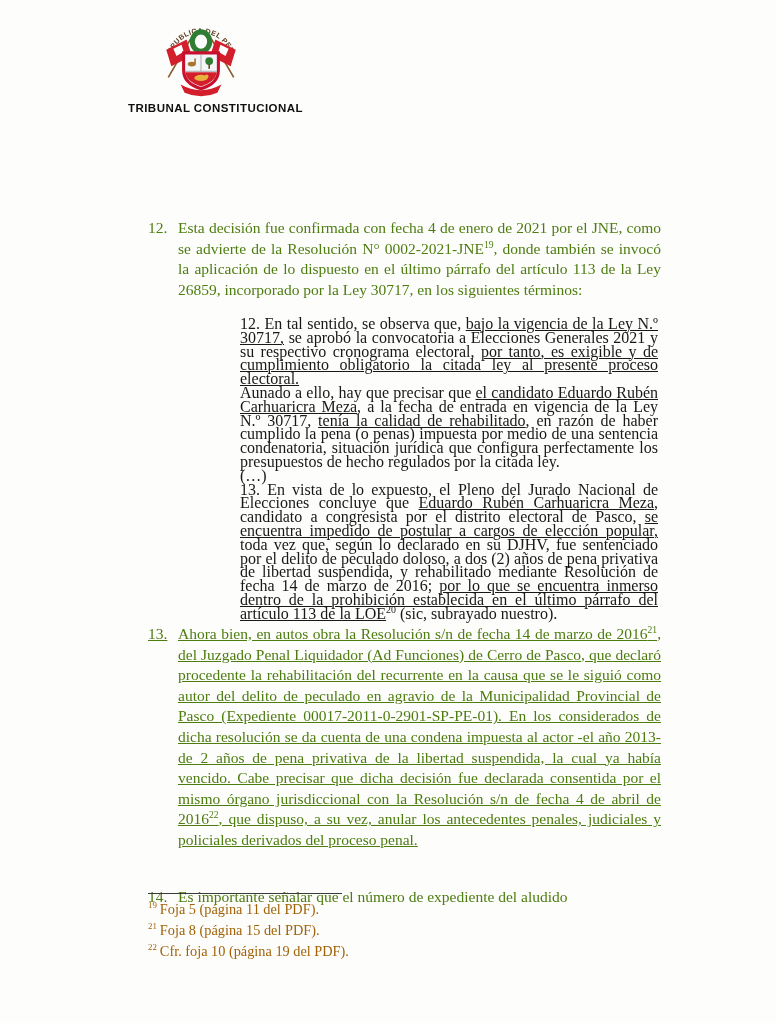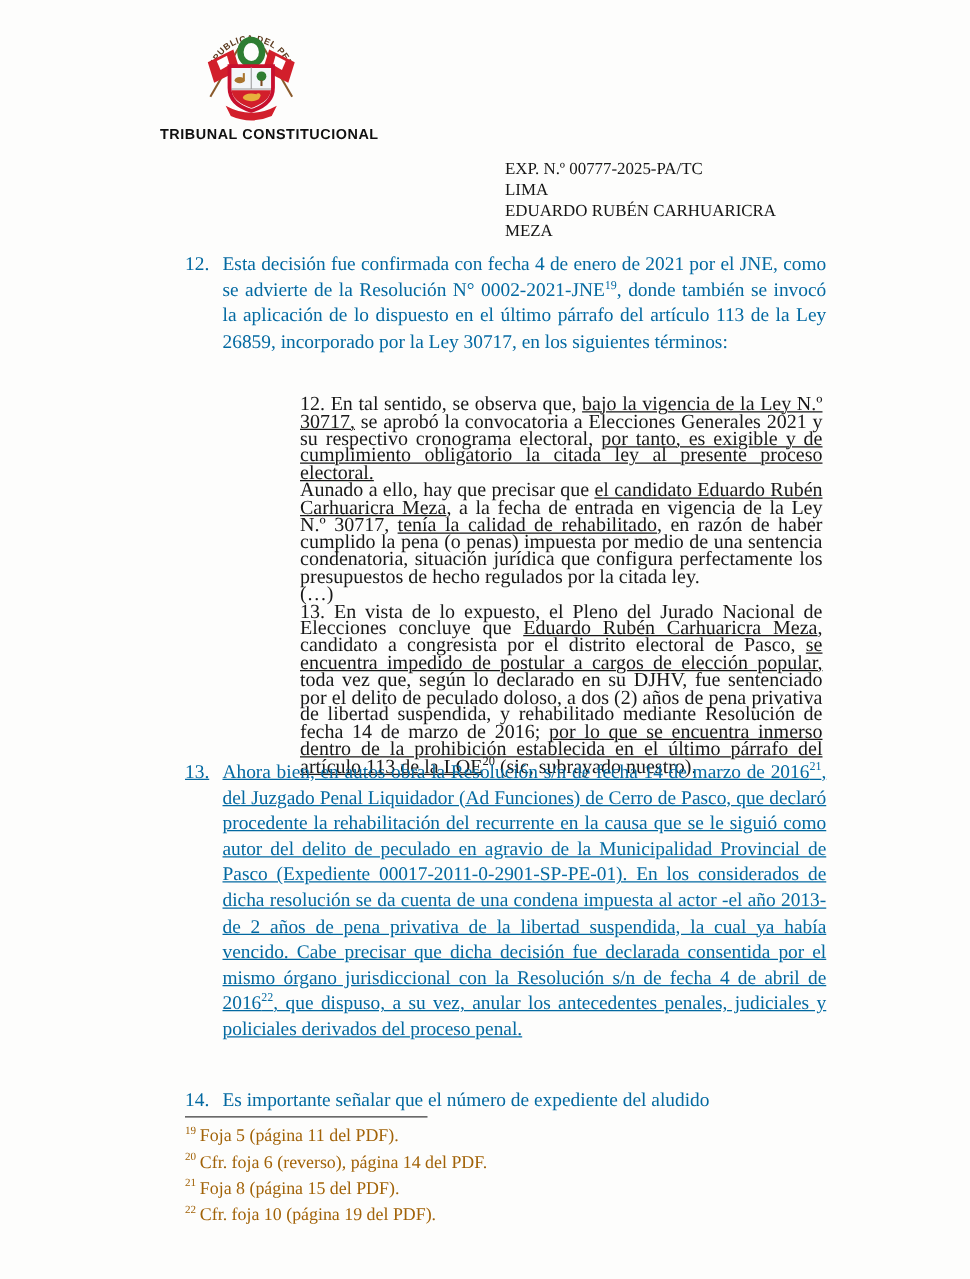--- a/index.html
+++ b/index.html
@@ -21,21 +21,21 @@
     font-weight:bold; font-size:11.5px; letter-spacing:.45px; color:#101010;
   }
 
   .case-header {
     position:absolute; left:404px; top:127px;
     font-size:13.5px; line-height:16.8px; color:#161616;
   }
 
   .para {
     position:absolute; left:148px; width:513px;
-    display:flex; font-size:15.5px; line-height:20.6px; color:#0369a1;
+    display:flex; font-size:15.5px; line-height:20.6px; color:#4d7c0f;margin-top:16px;
   }
   .para .num { flex:0 0 30px; }
   .para .ptext { flex:1; text-align:justify; }
   .p12 { top:202px; }
   .p13 { top:608px;text-decoration:underline; }
   .p14 { top:871px;align-items:flex-end; }
 
   sup { font-size:.62em; vertical-align:super; line-height:0; }
   .u { text-decoration:underline; text-underline-offset:1px; text-decoration-thickness:1px; }
 
@@ -89,26 +89,20 @@
 
       <ellipse cx="44" cy="58.5" rx="6.5" ry="3" fill="#e8b03d"></ellipse>
       <circle cx="49.5" cy="57" r="1.8" fill="#e8b03d"></circle>
 
       <path d="M 24 65 Q 44 76 64 65 L 60 73 Q 44 80 28 73 Z" fill="#d21f2b"></path>
     </svg>
   </div>
 
   <div class="institution">TRIBUNAL CONSTITUCIONAL</div>
 
-  <div class="case-header">
-    <div>EXP. N.º 00777-2025-PA/TC</div>
-    <div>LIMA</div>
-    <div>EDUARDO RUBÉN CARHUARICRA</div>
-    <div>MEZA</div>
-  </div>
 
   <div class="para p12">
     <span class="num">12.</span>
     <div class="ptext"><span>Esta decisión fue confirmada con fecha 4 de enero de 2021 por el JNE, como se advierte de la Resolución N° 0002-2021-JNE</span><sup>19</sup><span>, donde también se invocó la aplicación de lo dispuesto en el último párrafo del artículo 113 de la Ley 26859, incorporado por la Ley 30717, en los siguientes términos:</span></div>
   </div>
 
   <blockquote class="quote">
     <p><span>12. En tal sentido, se observa que, </span><span class="u">bajo la vigencia de la Ley N.º 30717,</span><span> se aprobó la convocatoria a Elecciones Generales 2021 y su respectivo cronograma electoral, </span><span class="u">por tanto, es exigible y de cumplimiento obligatorio la citada ley al presente proceso electoral.</span></p>
     <p><span>Aunado a ello, hay que precisar que </span><span class="u">el candidato Eduardo Rubén Carhuaricra Meza</span><span>, a la fecha de entrada en vigencia de la Ley N.º 30717, </span><span class="u">tenía la calidad de rehabilitado</span><span>, en razón de haber cumplido la pena (o penas) impuesta por medio de una sentencia condenatoria, situación jurídica que configura perfectamente los presupuestos de hecho regulados por la citada ley.</span></p>
     <p><span>(…)</span></p>
@@ -121,18 +115,17 @@
   </div>
 
   <div class="para p14">
     <span class="num">14.</span>
     <div class="ptext"><span>Es importante señalar que el número de expediente del aludido</span></div>
   </div>
 
   <div class="footnotes">
     <div class="fn-rule"></div>
     <div class="fn"><sup>19</sup><span>Foja 5 (página 11 del PDF).</span></div>
-    <div class="fn"><sup>20</sup><span>Cfr. foja 6 (reverso), página 14 del PDF.</span></div>
     <div class="fn"><sup>21</sup><span>Foja 8 (página 15 del PDF).</span></div>
     <div class="fn"><sup>22</sup><span>Cfr. foja 10 (página 19 del PDF).</span></div>
   </div>
 
 </div>
 
 </body></html>

